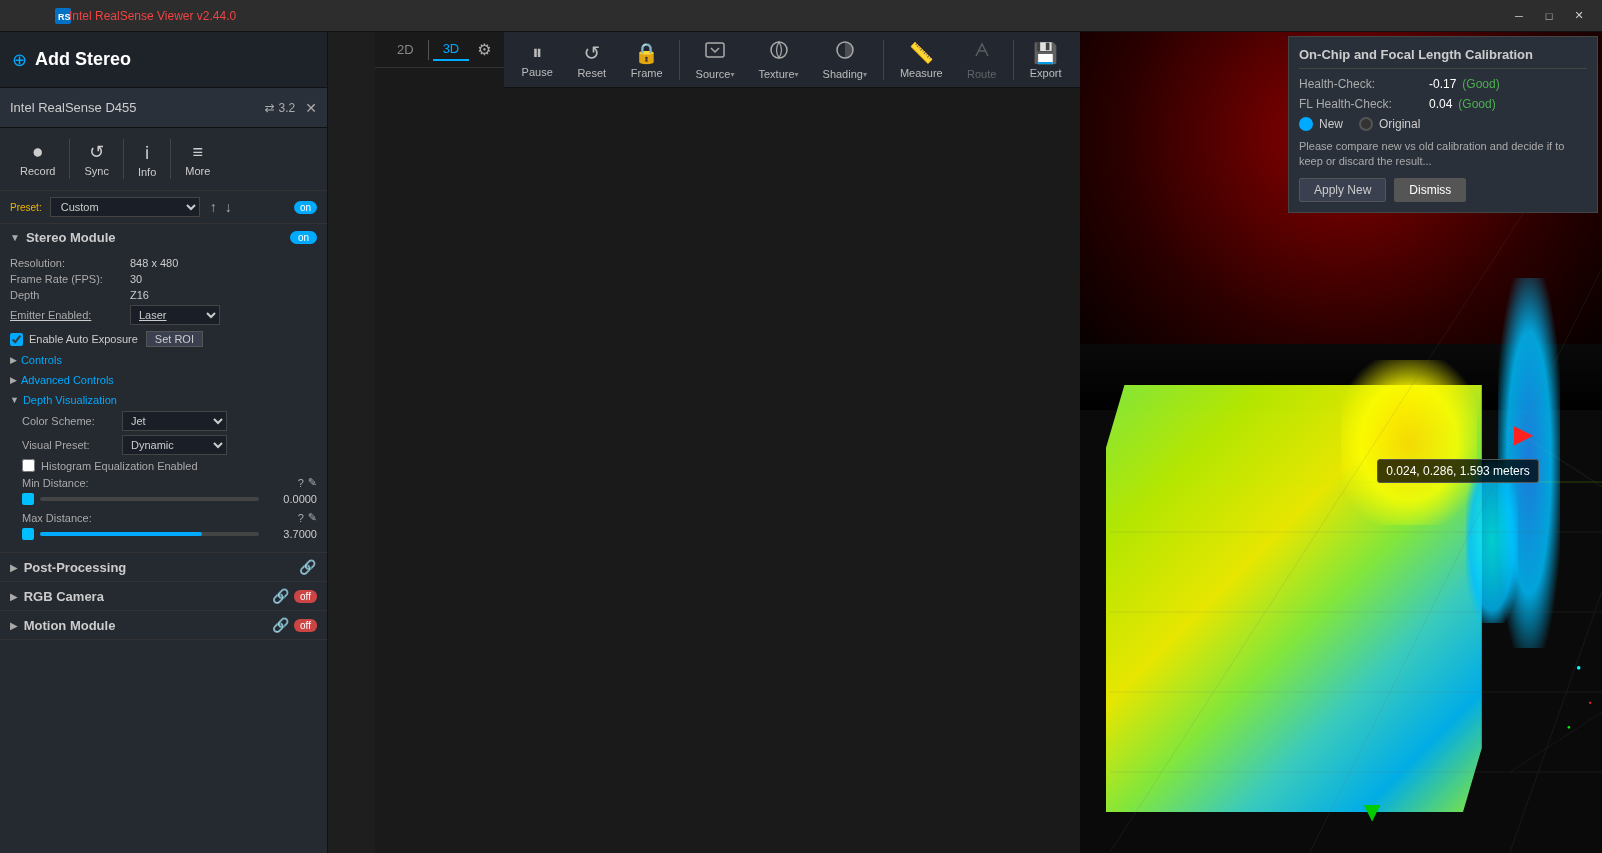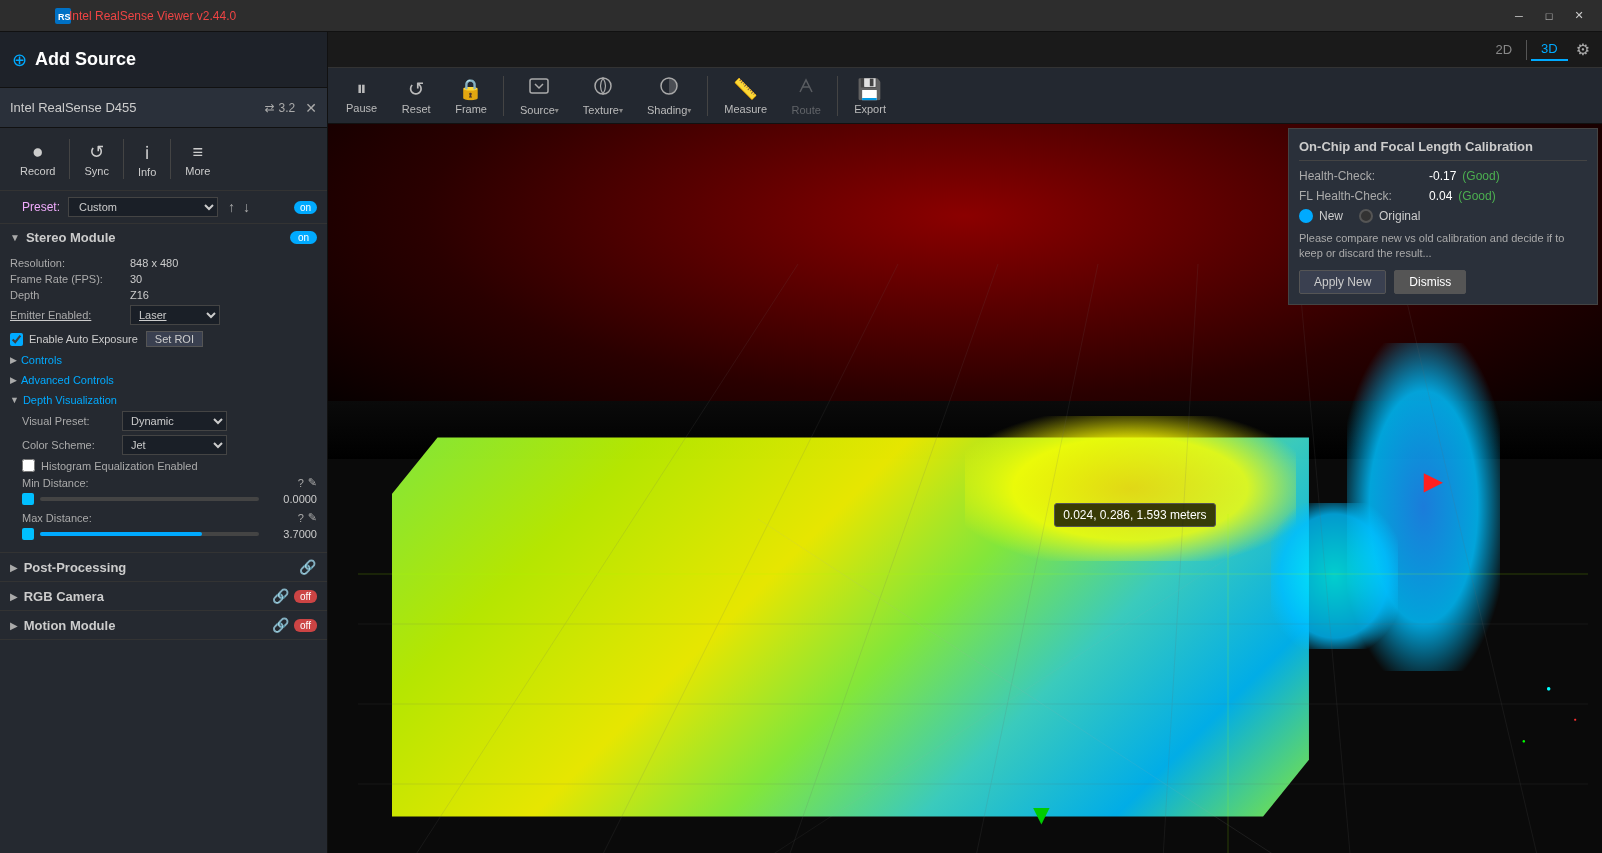--- a/index.html
+++ b/index.html
@@ -52,21 +52,21 @@
     }
     .action-btn .icon { font-size: 18px; margin-bottom: 2px; }
     .action-btn .label { font-size: 11px; }
     #action-buttons .divider { width: 1px; height: 40px; background: #444; margin: 0 4px; }
 
     
     #preset-row {
       display: flex; align-items: center; padding: 6px 10px; background: #252930;
       border-bottom: 1px solid #333;
     }
-    #preset-row label { color: #f0abfc; font-size: 12px; margin-right: 8px; margin-left: 12px; }
+    #preset-row label { color: #eab308; font-size: 10px; margin-right: 8px; }
     #preset-select {
       background: #1a1f27; border: 1px solid #444; color: #ccc; font-size: 11px;
       padding: 2px 6px; width: 150px; cursor: pointer;
     }
     #preset-btns { display: flex; margin-left: 6px; }
     #preset-btns .pbtn {
       background: none; border: none; color: #aaa; font-size: 14px; cursor: pointer;
       padding: 0 4px;
     }
     .toggle-on {
@@ -139,21 +139,21 @@
     .side-module {
       display: flex; align-items: center; padding: 6px 10px; cursor: pointer;
       border-bottom: 1px solid #333; background: #252930;
     }
     .side-module .arrow { color: #aaa; margin-right: 6px; font-size: 10px; }
     .side-module .mod-name { color: #ccc; font-size: 13px; font-weight: 600; flex: 1; }
     .side-module .off-pill { background: #c44; color: #fff; font-size: 10px; padding: 1px 6px; border-radius: 6px; }
     .side-module .link-icon { color: #c44; font-size: 14px; }
 
     
-    #right-area { flex: 1; display: flex; flex-direction: column; background: #1a1a1a; }
+    #right-area { flex: 1; display: flex; flex-direction: row; background: #1a1a1a; margin-left: 47px; }
 
     
     #view-topbar {
       height: 36px; background: #1a1a1a; display: flex; align-items: center; justify-content: flex-end;
       padding: 0 12px; border-bottom: 1px solid #333;
     }
     .view-btn {
       padding: 3px 10px; font-size: 13px; color: #888; cursor: pointer; background: none; border: none;
     }
     .view-btn.active { color: #0af; border-bottom: 2px solid #0af; }
@@ -301,21 +301,21 @@
   <div class="win-btn">□</div>
   <div class="win-btn close">✕</div>
 </div>
 
 <div id="main">
 
   <div id="left-panel">
 
     <div id="add-source-header">
       <span class="plus-icon">⊕</span>
-      <span class="title">Add Source</span>
+      <span class="title">Add Stereo</span>
     </div>
 
     <div id="device-panel">
 
       <div id="device-header">
         <span class="dev-name">Intel RealSense D455</span>
         <span class="usb-icon">⇄</span>
         <span class="usb-ver">3.2</span>
         <span class="close-btn">✕</span>
       </div>
@@ -398,32 +398,32 @@
             <span class="arr">▶</span>
             <span class="clabel">Advanced Controls</span>
           </div>
           <div class="collapsible-row">
             <span class="arr">▼</span>
             <span class="clabel">Depth Visualization</span>
           </div>
 
           <div style="padding-left:12px;">
             <div class="vis-row">
-              <span class="vis-label">Visual Preset:</span>
-              <select class="vis-select">
-                <option>Dynamic</option>
-                <option>Static</option>
-              </select>
-            </div>
-            <div class="vis-row">
               <span class="vis-label">Color Scheme:</span>
               <select class="vis-select">
                 <option>Jet</option>
                 <option>Classic</option>
                 <option>Cold</option>
+              </select>
+            </div>
+            <div class="vis-row">
+              <span class="vis-label">Visual Preset:</span>
+              <select class="vis-select">
+                <option>Dynamic</option>
+                <option>Static</option>
               </select>
             </div>
             <div class="hist-row">
               <input type="checkbox" style="">
               <label>Histogram Equalization Enabled</label>
             </div>
             <div class="dist-row">
               <span class="dist-label">Min Distance:</span>
               <span class="dist-help">?</span>
               <span class="dist-edit">✎</span>

